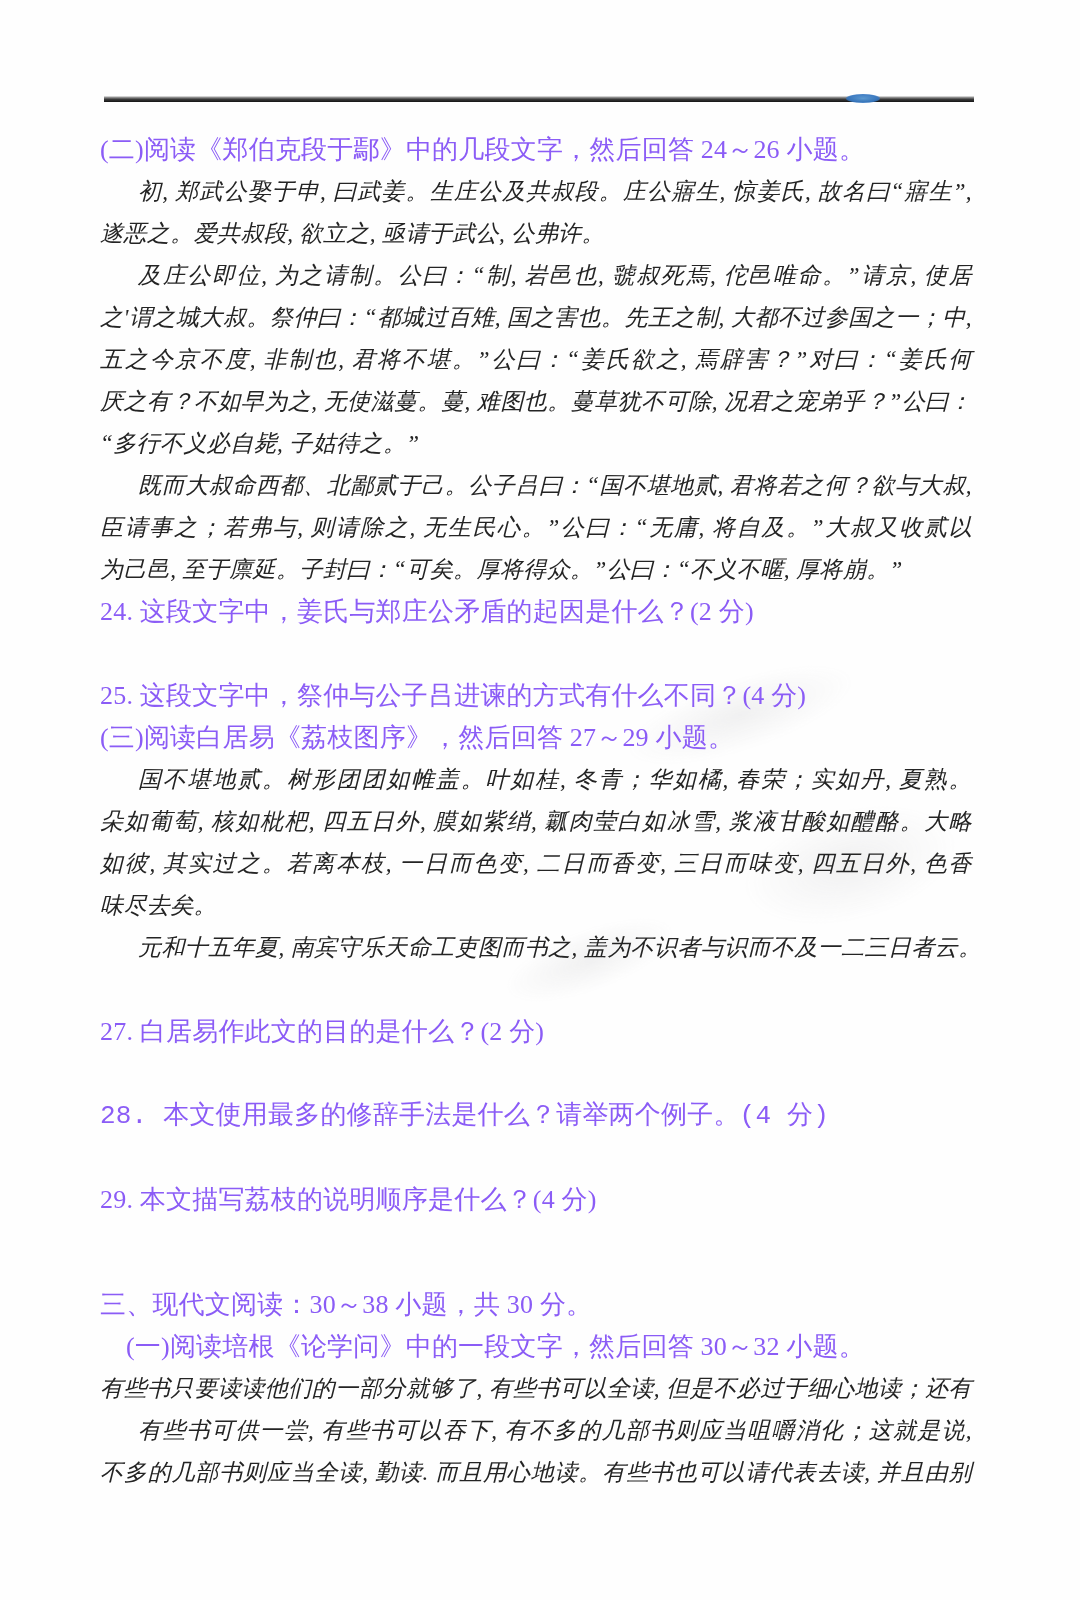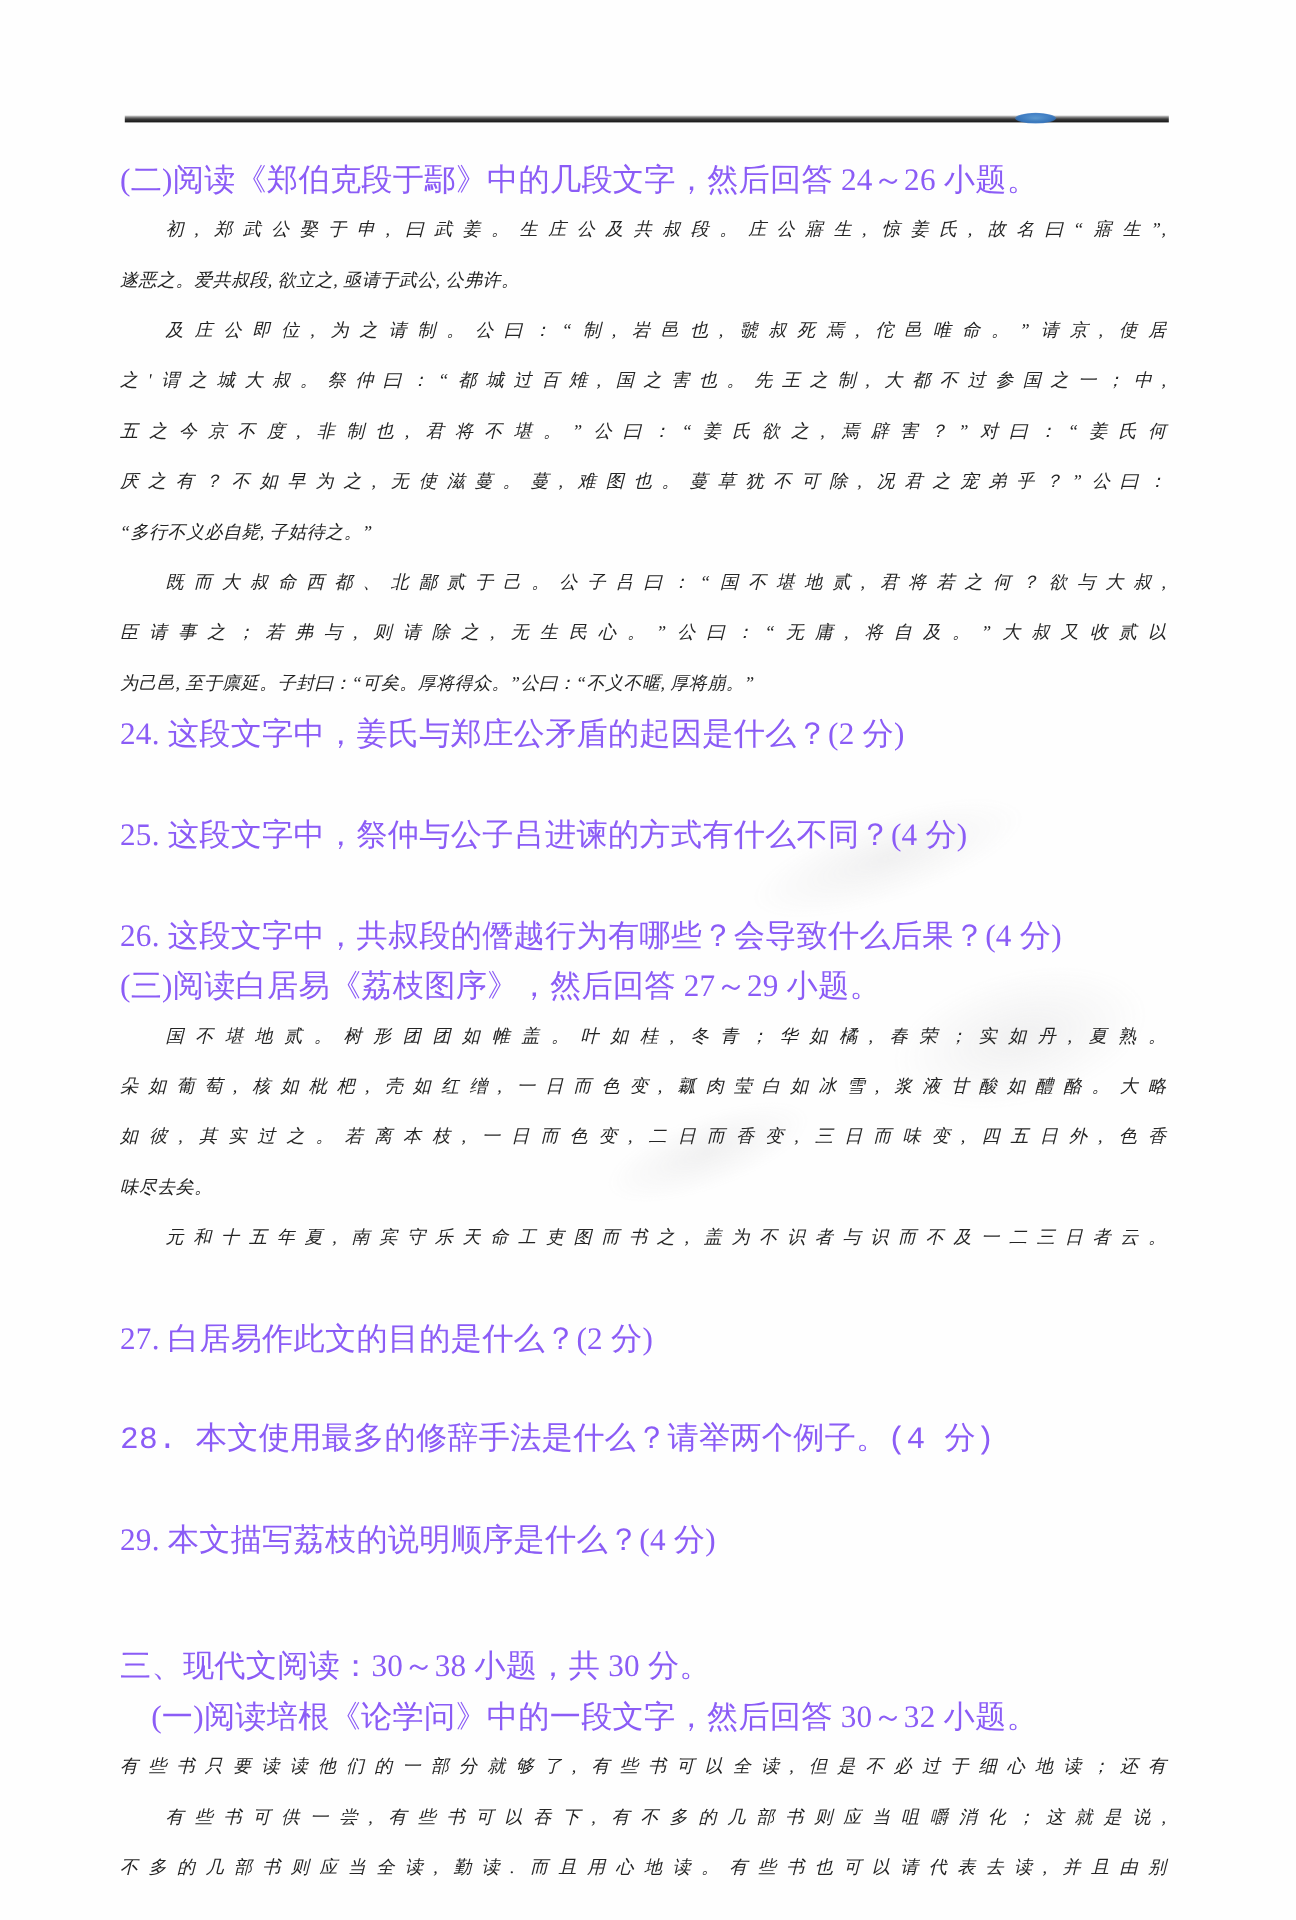--- a/index.html
+++ b/index.html
@@ -46,21 +46,21 @@
   }
   .line {
     height: 42px;
     line-height: 42px;
     white-space: nowrap;
     font-size: 26px;
     color: #8b5cf6;
     letter-spacing: 0.2px;
   }
   .line.kai {
-    font-size: 15px;
+    font-size: 23px;
     font-style: italic;
     color: #242424;
     letter-spacing: 0.4px;
   }
   .line.justify {
     text-align: justify;
     text-align-last: justify;
     text-justify: inter-character;
   }
   .line.indent-body  { text-indent: 38px; }
@@ -82,24 +82,23 @@
       <div class="line kai justify indent-body">及庄公即位, 为之请制。公曰：“制, 岩邑也, 虢叔死焉, 佗邑唯命。”请京, 使居</div>
       <div class="line kai justify">之'谓之城大叔。祭仲曰：“都城过百雉, 国之害也。先王之制, 大都不过参国之一；中,</div>
       <div class="line kai justify">五之今京不度, 非制也, 君将不堪。”公曰：“姜氏欲之, 焉辟害？”对曰：“姜氏何</div>
       <div class="line kai justify">厌之有？不如早为之, 无使滋蔓。蔓, 难图也。蔓草犹不可除, 况君之宠弟乎？”公曰：</div>
       <div class="line kai">“多行不义必自毙, 子姑待之。”</div>
       <div class="line kai justify indent-body">既而大叔命西都、北鄙贰于己。公子吕曰：“国不堪地贰, 君将若之何？欲与大叔,</div>
       <div class="line kai justify">臣请事之；若弗与, 则请除之, 无生民心。”公曰：“无庸, 将自及。”大叔又收贰以</div>
       <div class="line kai">为己邑, 至于廪延。子封曰：“可矣。厚将得众。”公曰：“不义不暱, 厚将崩。”</div>
       <div class="line">24. 这段文字中，姜氏与郑庄公矛盾的起因是什么？(2 分)</div>
       <div class="line" style="margin-top: 42px;">25. 这段文字中，祭仲与公子吕进谏的方式有什么不同？(4 分)</div>
-      <div class="line" style="margin-top: 42px;">26. 这段文字中，共叔段的僭越行为有哪些？会导致什么后果？(4 分)</div>
       <div class="line">(三)阅读白居易《荔枝图序》，然后回答 27～29 小题。</div>
       <div class="line kai justify indent-body">国不堪地贰。树形团团如帷盖。叶如桂, 冬青；华如橘, 春荣；实如丹, 夏熟。</div>
-      <div class="line kai justify">朵如葡萄, 核如枇杷, 壳如红缯, 一日而色变, 瓤肉莹白如冰雪, 浆液甘酸如醴酪。大略</div>
+      <div class="line kai justify">朵如葡萄, 核如枇杷, 四五日外, 膜如紫绡, 瓤肉莹白如冰雪, 浆液甘酸如醴酪。大略</div>
       <div class="line kai justify">如彼, 其实过之。若离本枝, 一日而色变, 二日而香变, 三日而味变, 四五日外, 色香</div>
       <div class="line kai">味尽去矣。</div>
       <div class="line kai justify indent-body">元和十五年夏, 南宾守乐天命工吏图而书之, 盖为不识者与识而不及一二三日者云。</div>
       <div class="line" style="margin-top: 42px;">27. 白居易作此文的目的是什么？(2 分)</div>
       <div class="line" style="margin-top: 42px; font-family: Liberation Mono, monospace;">28. 本文使用最多的修辞手法是什么？请举两个例子。(4 分)</div>
       <div class="line" style="margin-top: 42px;">29. 本文描写荔枝的说明顺序是什么？(4 分)</div>
       <div class="line" style="margin-top: 63px;">三、现代文阅读：30～38 小题，共 30 分。</div>
       <div class="line indent-small">(一)阅读培根《论学问》中的一段文字，然后回答 30～32 小题。</div>
       <div class="line kai justify">有些书只要读读他们的一部分就够了, 有些书可以全读, 但是不必过于细心地读；还有</div>
       <div class="line kai justify indent-body">有些书可供一尝, 有些书可以吞下, 有不多的几部书则应当咀嚼消化；这就是说,</div>

